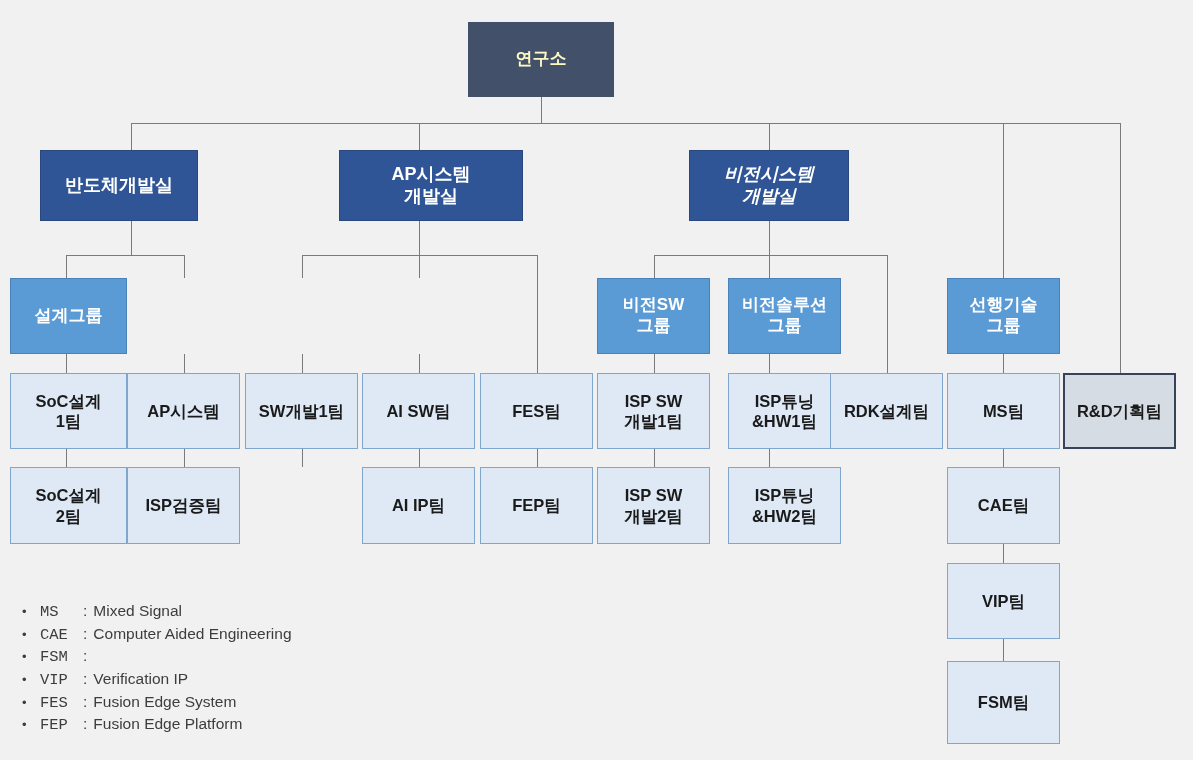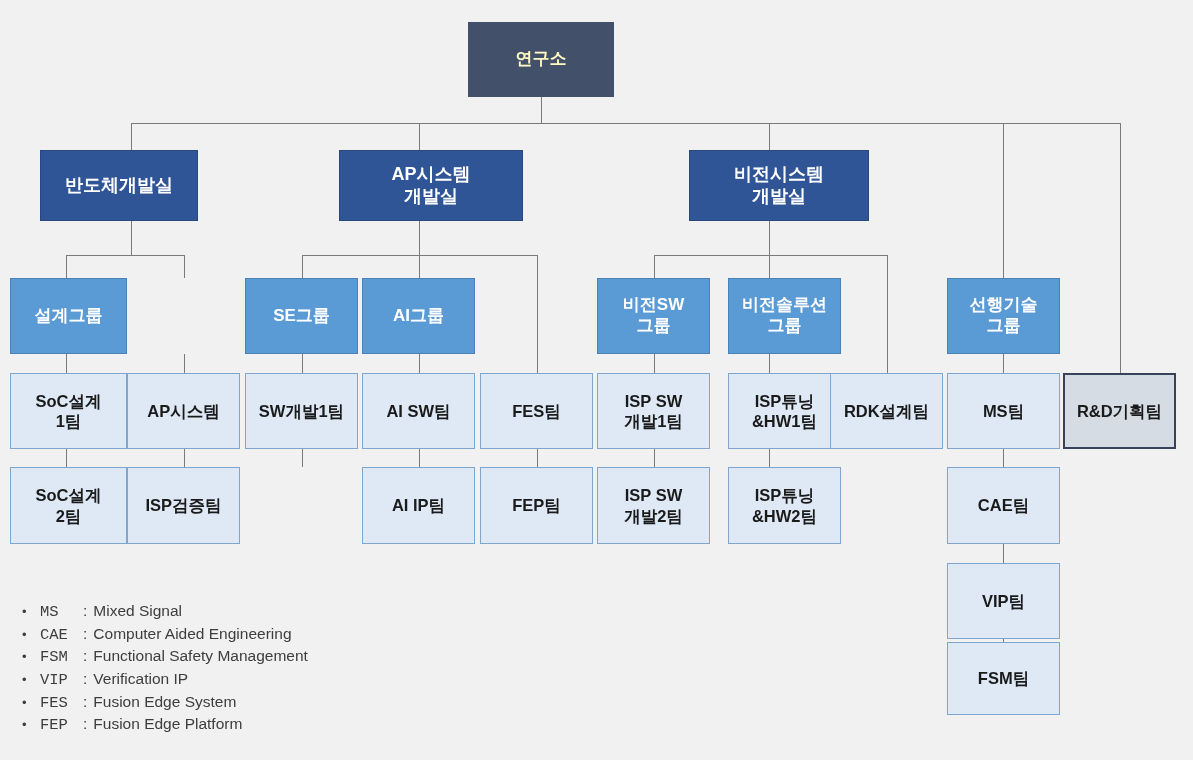--- a/index.html
+++ b/index.html
@@ -18,21 +18,21 @@
     left:468px; top:22px; width:146px; height:75px;
     background:var(--root-fill,#43506A); color:#fef9c3; font-size:17px;
   }
   .division {
     top:150px; height:71px;
     background:var(--division-fill,#2F5597); color:#fff; font-size:18px;
     border:1px solid var(--division-border,#28487E);
   }
   .d1 { left:40px;  width:158px; }
   .d2 { left:339px; width:184px; }
-  .d3 { left:689px; width:180px; }
+  .d3 { left:689px; width:160px;font-style:italic; }
   .group {
     background:var(--group-fill,#5B9BD5); color:#fff; font-size:17px;
     border:1px solid var(--group-border,#4981B8);
   }
   .team {
     background:var(--team-fill,#DEE9F5); color:#1a1a1a; font-size:16.5px;
     border:1px solid var(--team-border,#7EA6CE);
   }
   .special {
     background:var(--special-fill,#D6DCE4); color:#1a1a1a;
@@ -42,21 +42,21 @@
   .col1{left:10px;width:117px}.col2{left:127px;width:113px}
   .col3{left:245px;width:113px}.col4{left:362px;width:113px}
   .col5{left:480px;width:113px}.col6{left:597px;width:113px}
   .col7{left:728px;width:113px}.col8{left:830px;width:113px}
   .col9{left:947px;width:113px}.col10{left:1063px;width:113px}
   
   .rowG{top:278px;height:76px}
   .row1{top:373px;height:76px}
   .row2{top:467px;height:77px}
   .rowV{top:563px;height:76px}
-  .rowF{top:642px;height:73px}
+  .rowF{top:661px;height:83px}
   
   .ln { position:absolute; background:var(--line-color,#7A7A7A); }
   
   .legend { position:absolute; left:22px; top:602px; color:#3D3D3D; font-size:15.5px; }
   .lg-item { display:flex; align-items:baseline; height:22.7px; }
   .lg-item .bullet { width:18px; font-size:13px; }
   .lg-item .abbr { min-width:43px;font-family:Liberation Mono, monospace; }
   .lg-item .colon { margin-right:6px; }
 </style>
 </head>
@@ -105,22 +105,20 @@
 
   <div class="box root">연구소</div>
 
   <div class="box division d1">반도체개발실</div>
   <div class="box division d2">AP시스템
 개발실</div>
   <div class="box division d3">비전시스템
 개발실</div>
 
   <div class="box group rowG col1">설계그룹</div>
-  <div class="box group rowG col3">SE그룹</div>
-  <div class="box group rowG col4">AI그룹</div>
   <div class="box group rowG col6">비전SW
 그룹</div>
   <div class="box group rowG col7">비전솔루션
 그룹</div>
   <div class="box group rowG col9">선행기술
 그룹</div>
 
   <div class="box team row1 col1">SoC설계
 1팀</div>
   <div class="box team row1 col2">AP시스템</div>
@@ -159,21 +157,20 @@
     <div class="lg-item">
       <span class="bullet">•</span>
       <span class="abbr">CAE</span>
       <span class="colon">:</span>
       <span class="def">Computer Aided Engineering</span>
     </div>
     <div class="lg-item">
       <span class="bullet">•</span>
       <span class="abbr">FSM</span>
       <span class="colon">:</span>
-      <span class="def">Functional Safety Management</span>
     </div>
     <div class="lg-item">
       <span class="bullet">•</span>
       <span class="abbr">VIP</span>
       <span class="colon">:</span>
       <span class="def">Verification IP</span>
     </div>
     <div class="lg-item">
       <span class="bullet">•</span>
       <span class="abbr">FES</span>

